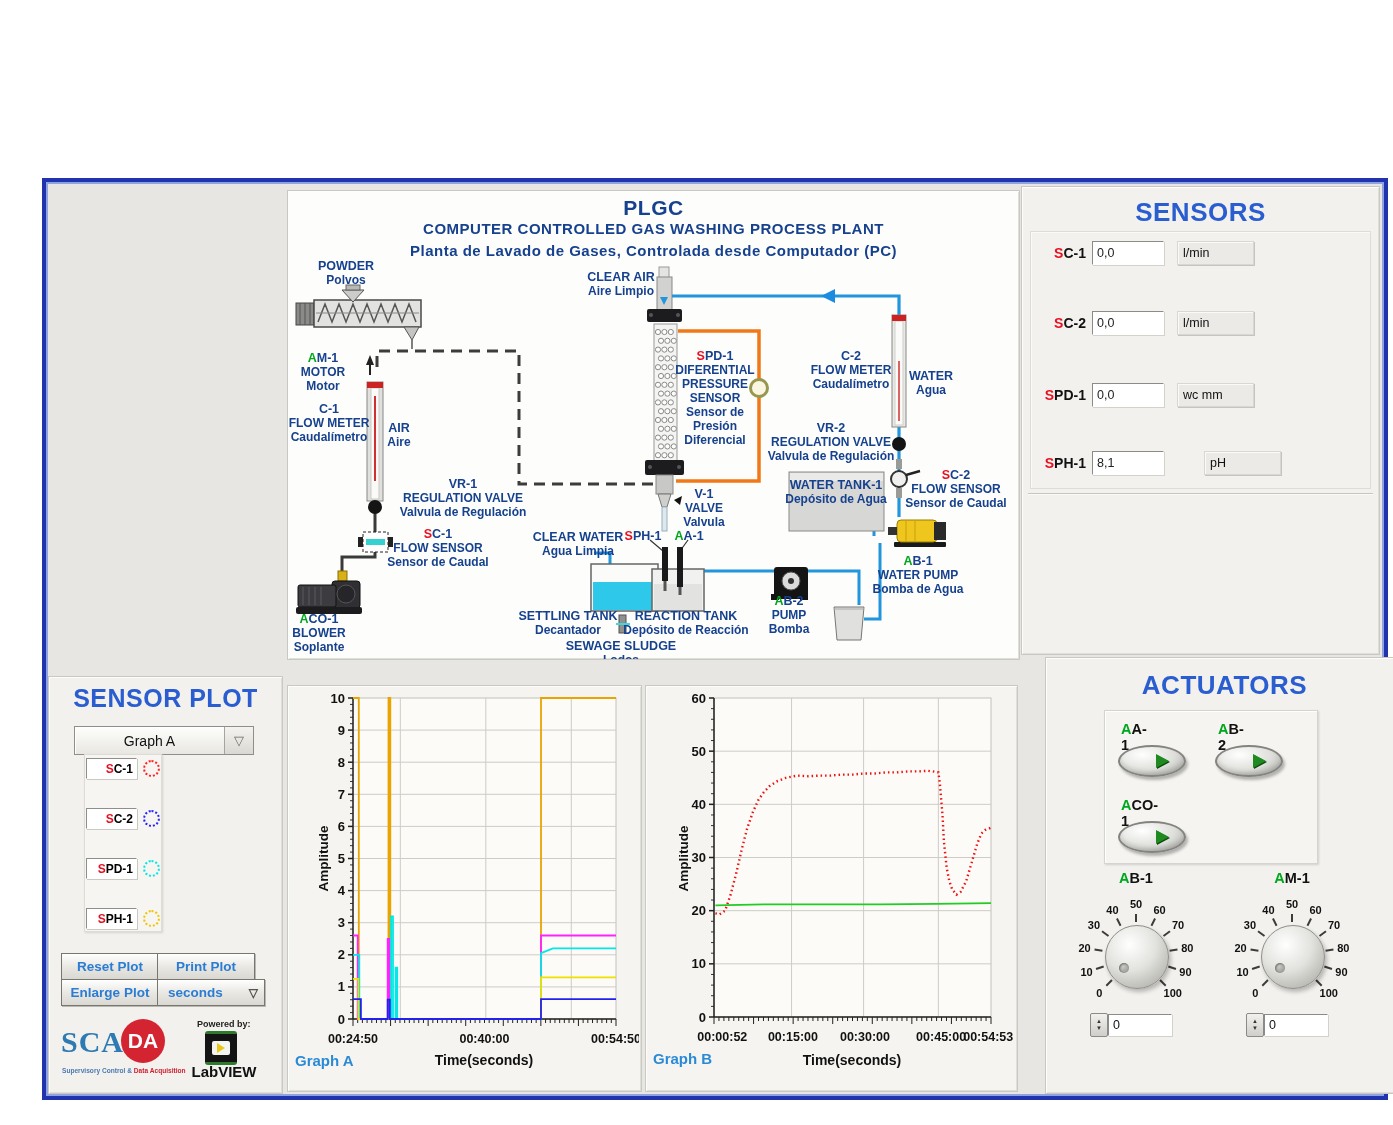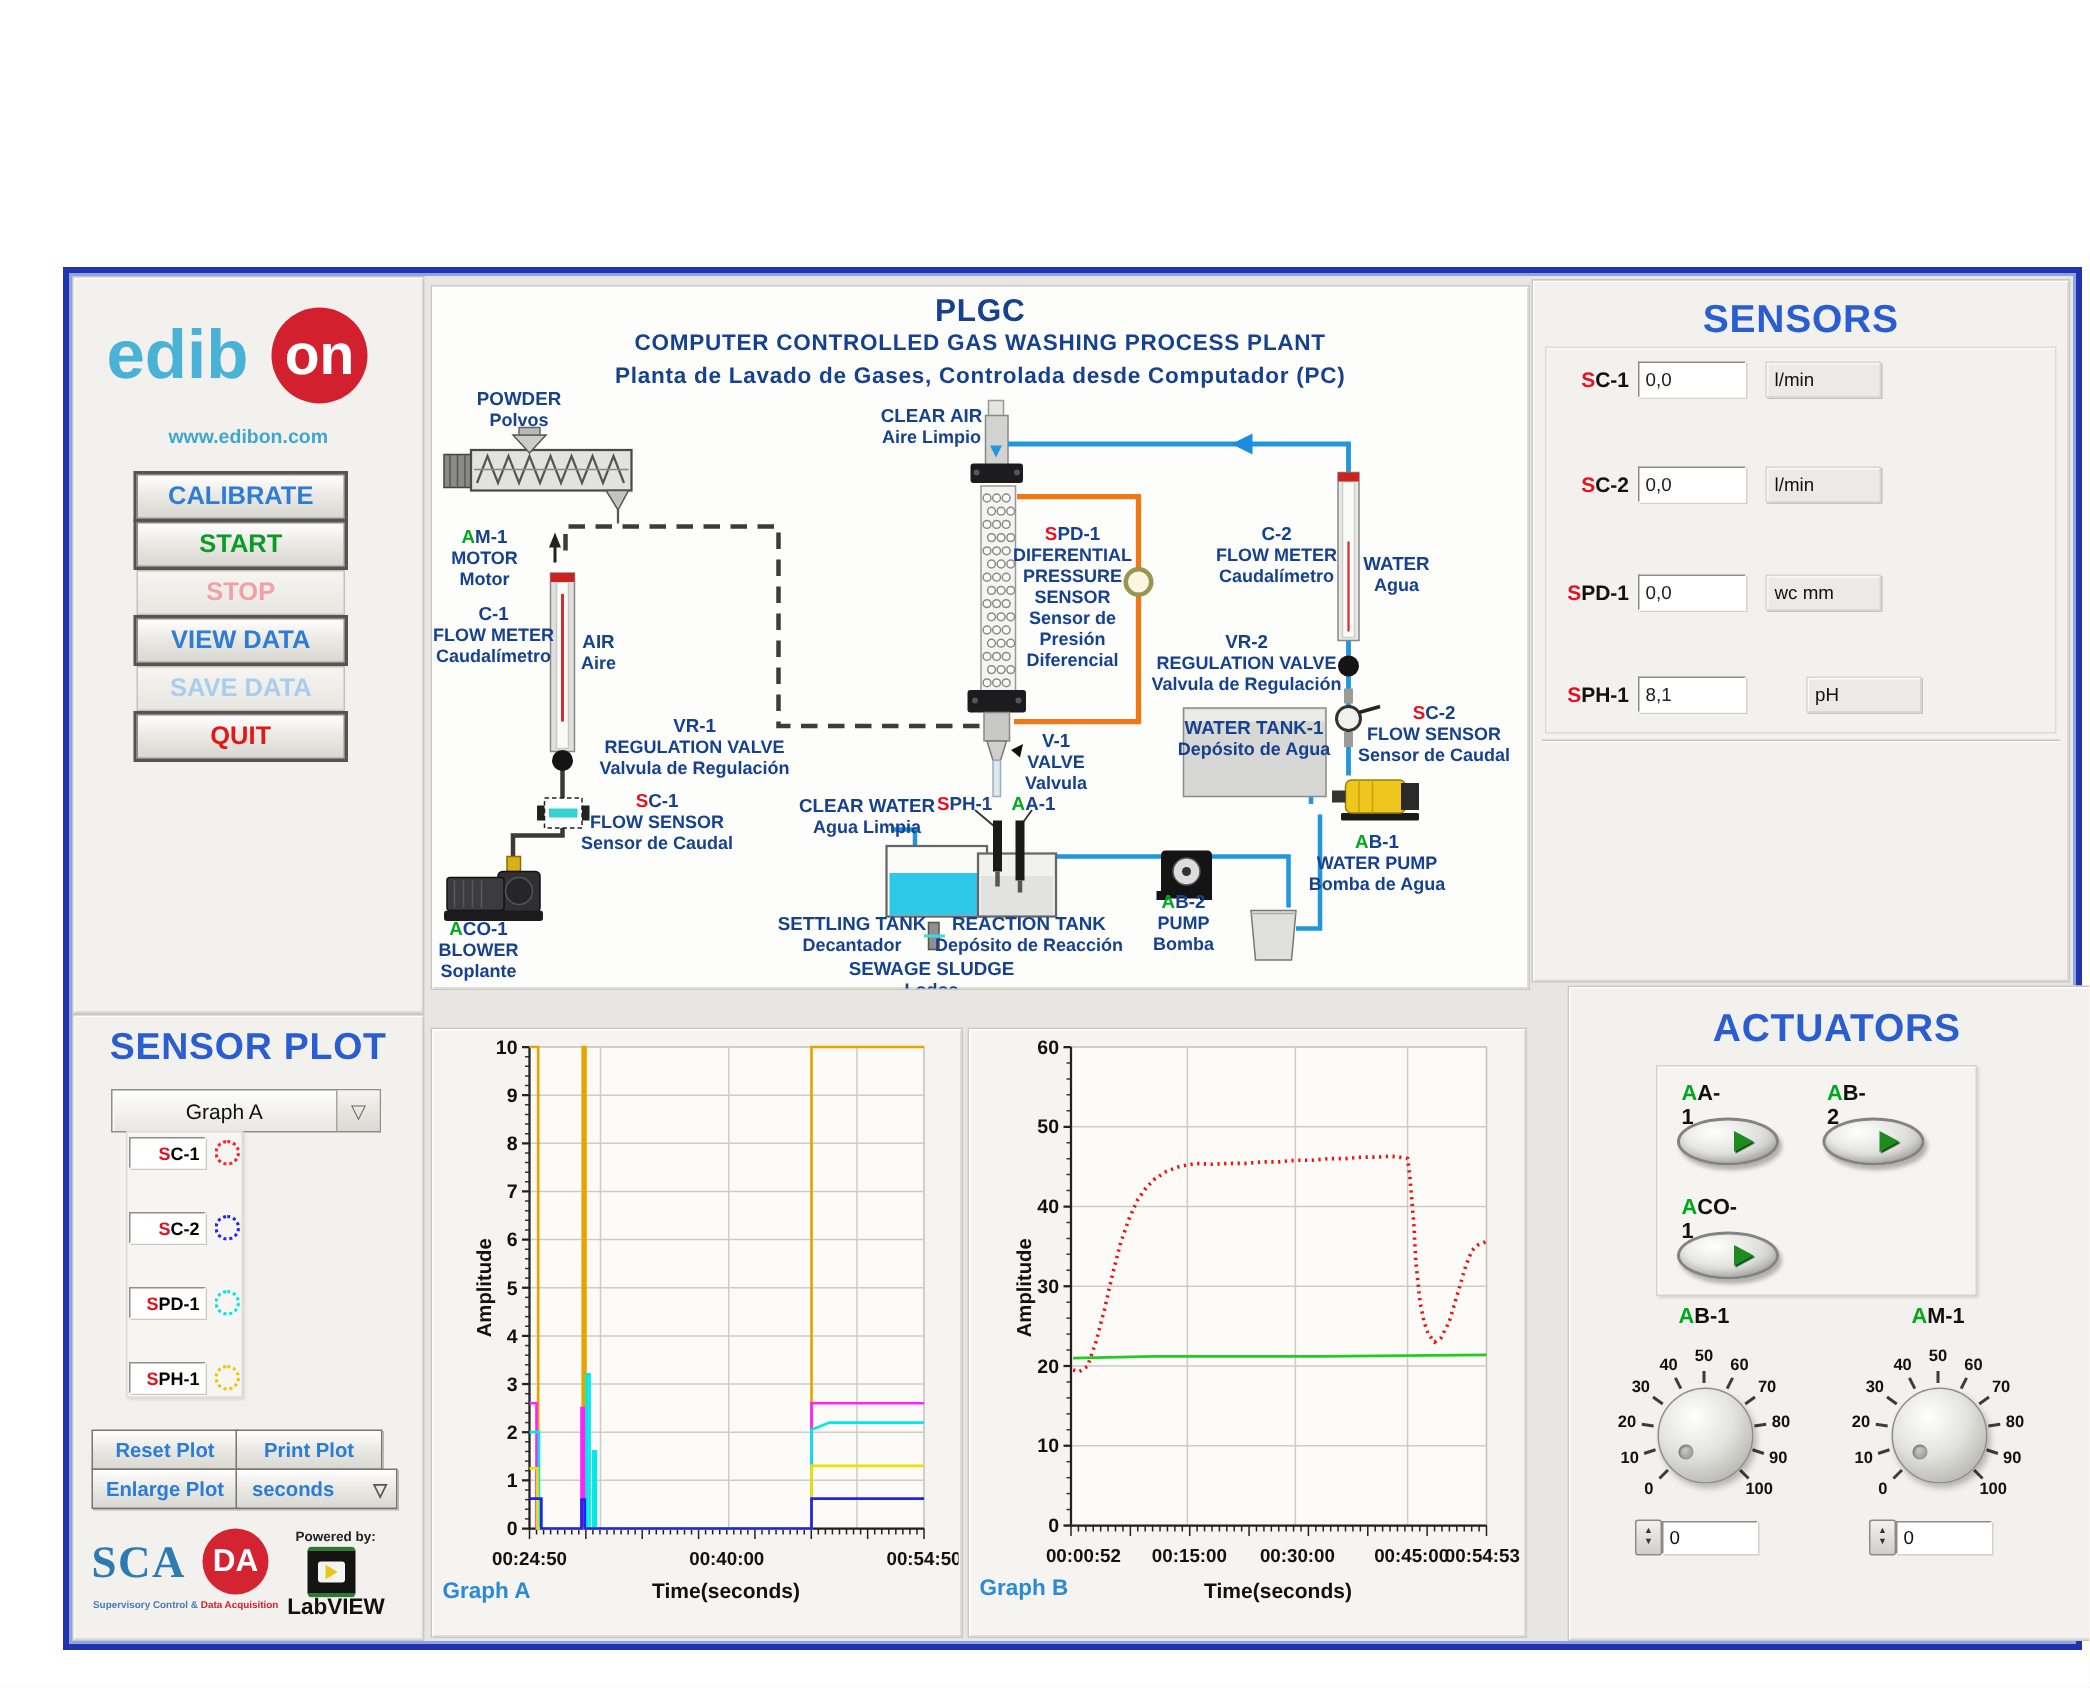--- a/index.html
+++ b/index.html
@@ -91,33 +91,20 @@
   .edib-circle{position:absolute;width:64px;height:64px;border-radius:50%;background:#d2202f;color:#fff;
                display:flex;align-items:center;justify-content:center;font-size:38px;font-weight:bold;}
   .groove{position:absolute;height:0;border-top:1px solid #c6c5c0;border-bottom:1px solid #fbfaf7;}
 </style>
 </head>
 <body>
 
 <div class="stage">
   <div class="frame">
 
-    <div class="panel" style="left:2px;top:2px;width:233px;height:490px;">
-      <div style="position:relative;width:100%;height:100%;">
-        <span class="edib-text" style="left:22px;top:24px;">edib</span>
-        <div class="edib-circle" style="left:132px;top:20px;">on</div>
-        <div style="position:absolute;left:0;top:98px;width:233px;text-align:center;font-size:13px;font-weight:bold;color:#3fa6cc;">www.edibon.com</div>
-        <div class="cmd-btn" style="top: 131px; color: rgb(46, 124, 214);">CALIBRATE</div>
-        <div class="cmd-btn" style="top: 163px; color: rgb(10, 155, 40);">START</div>
-        <div class="cmd-btn disabled" style="top: 195px; color: rgb(242, 160, 168);">STOP</div>
-        <div class="cmd-btn" style="top: 227px; color: rgb(46, 124, 214);">VIEW DATA</div>
-        <div class="cmd-btn disabled" style="top: 259px; color: rgb(169, 205, 236);">SAVE DATA</div>
-        <div class="cmd-btn" style="top: 291px; color: rgb(224, 24, 24);">QUIT</div>
-      </div>
-    </div>
 
     <div class="panel" style="left:2px;top:494px;width:233px;height:416px;">
       <div style="position:relative;width:100%;height:100%;">
         <div class="blue-title" style="position:absolute;left:0;top:7px;width:233px;font-size:25px;">SENSOR PLOT</div>
         <div class="dropdown" style="left:25px;top:49px;width:178px;height:27px;">
           <span class="dd-text">Graph A</span>
           <span class="dd-btn">▽</span>
         </div>
         <div class="legend-box" style="left:35px;top:77px;width:76px;height:176px;"></div>
         <div id="legend-items" style="position:absolute;left:0;top:0;">
@@ -153,21 +140,21 @@
 
         <div class="plot-btn" style="left:12px;top:276px;width:96px;">Reset Plot</div>
         <div class="plot-btn" style="left:108px;top:276px;width:96px;">Print Plot</div>
         <div class="plot-btn" style="left:12px;top:302px;width:96px;">Enlarge Plot</div>
         <div class="plot-btn" style="left:108px;top:302px;width:96px;justify-content:flex-start;padding-left:10px;">
           <span>seconds</span>
           <span style="position:absolute;right:6px;color:#55544f;font-size:12px;">▽</span>
         </div>
 
         <span class="scada-sca" style="position:absolute;left:12px;top:348px;font-family:Liberation Serif, serif;">SCA</span>
-        <div class="scada-circle" style="left:86px;top:342px;">DA</div>
+        <div class="scada-circle" style="left:72px;top:342px;">DA</div>
         <div class="scada-tag" style="left:13px;top:390px;">
           <span style="color:#4a7ab0;">Supervisory Control &amp;</span>
           <span style="color:#d02030;">Data Acquisition</span>
         </div>
         <div style="position:absolute;left:148px;top:342px;font-size:9px;font-weight:bold;color:#222;">Powered by:</div>
         <div class="lv-icon" style="left:156px;top:354px;">
           <div class="lv-inner">
               <div class="lv-arrow"></div>
             </div>
         </div>

